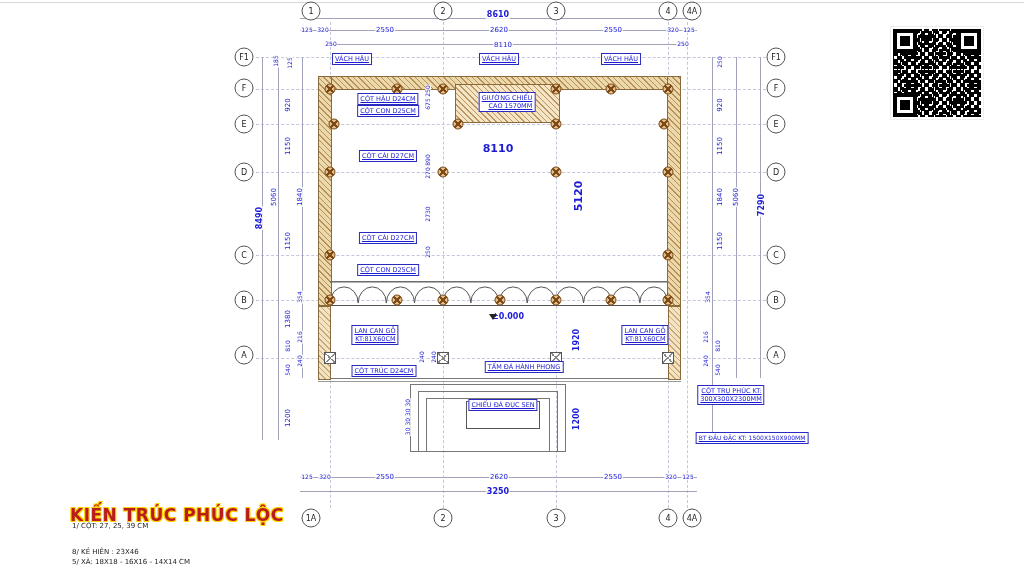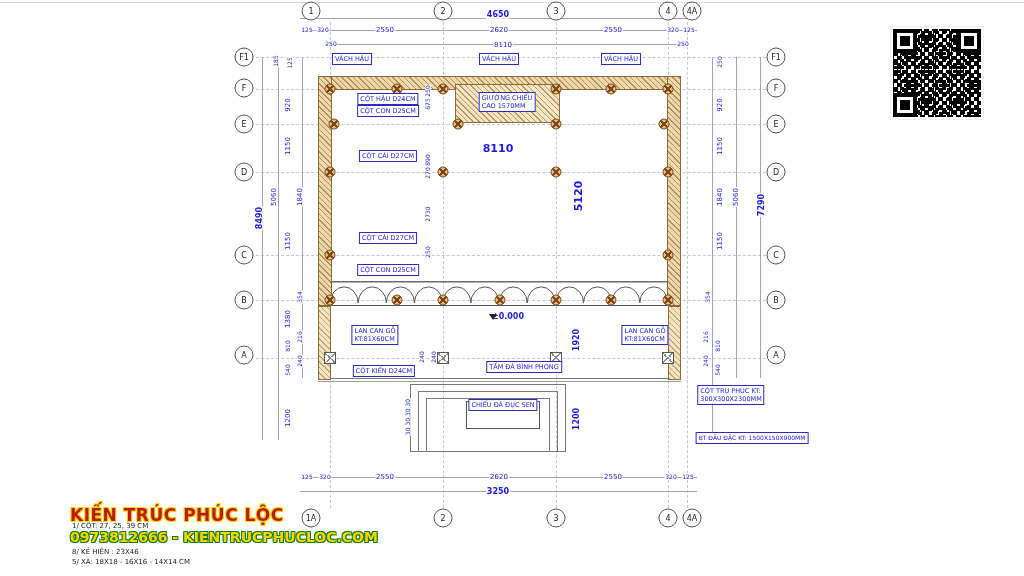--- a/index.html
+++ b/index.html
@@ -12,22 +12,22 @@
        font-size:8px;color:#222;transform:translate(-50%,-50%);z-index:6;}
   
   .dim{position:absolute;transform:translate(-50%,-50%);color:#1b1bd6;font-size:7px;
        line-height:1;white-space:nowrap;z-index:7;background:rgba(255,255,255,.8);padding:0 1px;}
   .dim.v{transform:translate(-50%,-50%) rotate(-90deg);}
   .dim.big{font-size:11px;font-weight:bold;}
   .dim.tt{font-size:8px;font-weight:bold;}
   .dim.sm{font-size:6px;}
   
   .lbl{position:absolute;transform:translate(-50%,-50%);border:1px solid #2a2ac0;background:#fff;
-       color:#1b1bd6;font-size:6.5px;line-height:8px;padding:1px 2px;text-align:left;
-       white-space:nowrap;z-index:8;}
+       color:#1b1bd6;font-size:6.5px;line-height:8px;padding:1px 2px;text-align:right;
+       white-space:nowrap;z-index:8;text-decoration:underline;}
   .lbl span{display:block;}
   
   .glv{position:absolute;width:0;border-left:1px dashed #c6c6da;z-index:0;}
   .glh{position:absolute;height:0;border-top:1px dashed #c6c6da;z-index:0;}
   .dlh{position:absolute;height:0;border-top:1px solid #a2a2bc;z-index:1;}
   .dlv{position:absolute;width:0;border-left:1px solid #a2a2bc;z-index:1;}
   .rect{position:absolute;border:1px solid #777;box-sizing:border-box;z-index:2;}
   
   .wall{position:absolute;box-sizing:border-box;border:1px solid #8a6a3a;background-color:#ecd9ab;
         background-image:repeating-linear-gradient(45deg,rgba(150,95,35,.6) 0 1px,transparent 1px 4px);z-index:2;}
@@ -166,21 +166,21 @@
   <div class="bub" style="left:244px;top:355px;">A</div>
 
   <div class="bub" style="left:776px;top:57px;">F1</div>
   <div class="bub" style="left:776px;top:88px;">F</div>
   <div class="bub" style="left:776px;top:124px;">E</div>
   <div class="bub" style="left:776px;top:172px;">D</div>
   <div class="bub" style="left:776px;top:255px;">C</div>
   <div class="bub" style="left:776px;top:300px;">B</div>
   <div class="bub" style="left:776px;top:355px;">A</div>
 
-  <span class="dim tt" style="left:498px;top:15px;">4650</span>
+  <span class="dim tt" style="left:498px;top:15px;">8610</span>
   <span class="dim sm" style="left:307px;top:30px;">125</span>
   <span class="dim sm" style="left:323px;top:30px;">320</span>
   <span class="dim" style="left:385px;top:30px;">2550</span>
   <span class="dim" style="left:499px;top:30px;">2620</span>
   <span class="dim" style="left:613px;top:30px;">2550</span>
   <span class="dim sm" style="left:673px;top:30px;">320</span>
   <span class="dim sm" style="left:689px;top:30px;">125</span>
   <span class="dim" style="left:503px;top:45px;">8110</span>
   <span class="dim sm" style="left:331px;top:44px;">250</span>
   <span class="dim sm" style="left:683px;top:44px;">250</span>
@@ -250,37 +250,36 @@
   <div class="lbl" style="left:388px;top:238px;">CỘT CÁI D27CM</div>
   <div class="lbl" style="left:388px;top:270px;">CỘT CON D25CM</div>
   <div class="lbl" style="left:375px;top:335px;">
     <span>LAN CAN GỖ</span>
     <span>KT:81X60CM</span>
   </div>
   <div class="lbl" style="left:645px;top:335px;">
     <span>LAN CAN GỖ</span>
     <span>KT:81X60CM</span>
   </div>
-  <div class="lbl" style="left:384px;top:371px;">CỘT KIẾN D24CM</div>
-  <div class="lbl" style="left:524px;top:367px;">TẤM ĐÁ BÌNH PHONG</div>
+  <div class="lbl" style="left:384px;top:371px;">CỘT TRÚC D24CM</div>
+  <div class="lbl" style="left:524px;top:367px;">TẤM ĐÁ HÀNH PHONG</div>
   <div class="lbl" style="left:503px;top:405px;">CHIẾU ĐÁ ĐỤC SEN</div>
   <div class="lbl" style="left:731px;top:395px;">
     <span>CỘT TRỤ PHÚC KT:</span>
     <span>300X300X2300MM</span>
   </div>
   <div class="lbl" style="left:752px;top:438px;font-size:6px;">BT ĐẦU ĐẶC KT: 1500X150X900MM</div>
 
   <div class="lvl-tri" style="left:489px;top:314px;"></div>
   <span class="dim tt" style="left:508px;top:317px;">±0.000</span>
 
   <div class="qr">
     <div class="qr-px"></div>
     <div class="fp" style="left:2px;top:2px;"></div>
     <div class="fp" style="right:2px;top:2px;"></div>
     <div class="fp" style="left:2px;bottom:2px;"></div>
   </div>
 
   <div class="brand">KIẾN TRÚC PHÚC LỘC</div>
-  <div class="contact">0973812666 - KIENTRUCPHUCLOC.COM</div>
   <div class="note" style="top:522px;">1/ CỘT: 27, 25, 39 CM</div>
   <div class="note" style="top:548px;">8/ KẺ HIÊN : 23X46</div>
   <div class="note" style="top:558px;">5/ XÀ: 18X18 - 16X16 - 14X14 CM</div>
 </div>
 
 </body></html>

